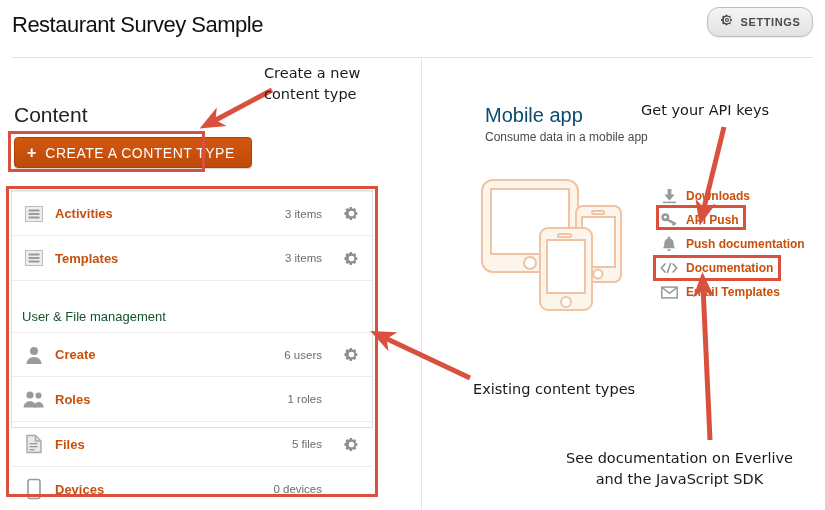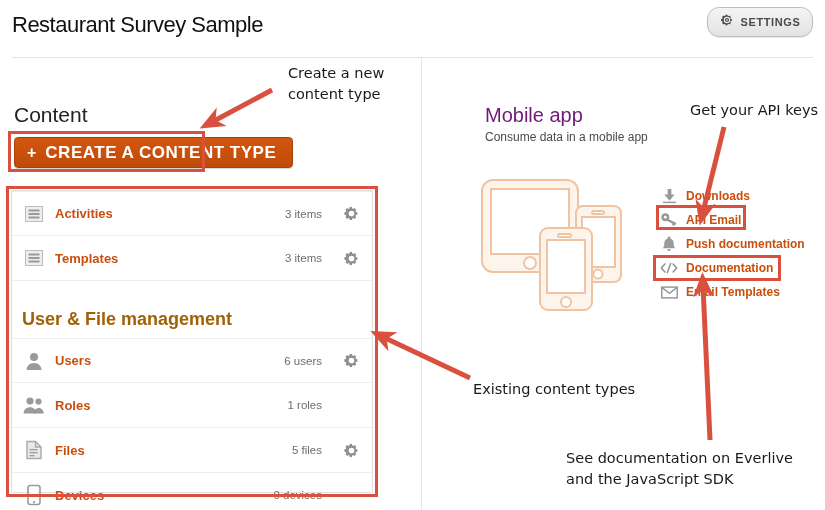--- a/index.html
+++ b/index.html
@@ -92,31 +92,31 @@
     cursor: pointer;
   }
   #create-content-type-button .plus {
     color: #fff;
     font-size: 16px;
     font-weight: bold;
     line-height: 1;
   }
   #create-content-type-button .label {
     color: #fff;
-    font-size: 17px;
-    font-weight: bold;
+    font-size: 14px;
+    font-weight: normal;
     letter-spacing: .5px;
   }
 
   #content-list-panel {
     position: absolute;
     left: 11px;
     top: 190px;
     width: 362px;
-    height: 303px;
+    height: 238px;
     background: #fff;
     border: 1px solid #e0e0e0;
     box-sizing: border-box;
   }
   .list-row {
     position: relative;
     height: 45px;
     display: flex;
     align-items: center;
     padding: 0 12px 0 10px;
@@ -150,32 +150,32 @@
     display: flex;
     align-items: center;
     justify-content: flex-end;
     margin-left: 12px;
   }
   .list-row .row-gear.empty { visibility: hidden; }
 
   .section-gap { height: 28px; }
   .section-title {
     padding: 0 0 8px 10px;
-    font-size: 18px;
-    font-weight: bold;
-    color: #a16207;
+    font-size: 13px;
+    font-weight: normal;
+    color: #14532d;
   }
 
   
   #mobile-app-heading {
     position: absolute;
     left: 485px;
     top: 104px;
     font-size: 20px;
-    color: #701a75;
+    color: #0c4a6e;
   }
   #mobile-app-subtitle {
     position: absolute;
     left: 485px;
     top: 130px;
     font-size: 12px;
     color: #4a4a4a;
     text-align: center;
   }
   #device-illustration {
@@ -298,21 +298,21 @@
   <div class="section-gap"></div>
   <div class="section-title">User &amp; File management</div>
   <div id="management-rows">
       <div class="list-row">
         <span class="row-icon">
           <svg width="20" height="20" viewBox="0 0 20 20" fill="#9a9a9a">
         <circle cx="10" cy="6" r="4"></circle>
         <path d="M2.5 19c0-4.2 3.4-7 7.5-7s7.5 2.8 7.5 7z"></path>
       </svg>
         </span>
-        <span class="row-label">Users</span>
+        <span class="row-label">Create</span>
         <span class="row-count">6 users</span>
         <span class="row-gear">
           <svg width="17" height="17" viewBox="0 0 24 24" fill="#8e8e8e">
         <path d="M20.3 13.6l-.1-1.6.1-1.6-2.1-.5-.6-1.4 1.1-1.8-2.3-2.3-1.8 1.1-1.4-.6-.5-2.1h-3.2l-.5 2.1-1.4.6-1.8-1.1-2.3 2.3 1.1 1.8-.6 1.4-2.1.5.1 1.6-.1 1.6 2.1.5.6 1.4-1.1 1.8 2.3 2.3 1.8-1.1 1.4.6.5 2.1h3.2l.5-2.1 1.4-.6 1.8 1.1 2.3-2.3-1.1-1.8.6-1.4 2.1-.5zM12 16a4 4 0 1 1 0-8 4 4 0 0 1 0 8z"></path>
       </svg>
         </span>
       </div>
       <div class="list-row">
         <span class="row-icon">
           <svg width="22" height="20" viewBox="0 0 22 20" fill="#9a9a9a">
@@ -399,21 +399,21 @@
     </div>
     <div class="mobile-link">
       <span class="ml-icon">
         <svg width="17" height="16" viewBox="0 0 18 16" fill="#9a9a9a">
         <circle cx="4.6" cy="5" r="4.2"></circle>
           <circle cx="4.6" cy="5" r="1.5" fill="#ffffff"></circle>
         <rect x="7" y="6.3" width="10.5" height="2.6" transform="rotate(28 7 6.3)"></rect>
         <rect x="13.2" y="10.2" width="2.4" height="3.4" transform="rotate(28 13.2 10.2)"></rect>
       </svg>
       </span>
-      <span class="ml-label">API Email</span>
+      <span class="ml-label">API Push</span>
     </div>
     <div class="mobile-link">
       <span class="ml-icon">
         <svg width="14" height="16" viewBox="0 0 14 16" fill="#9a9a9a">
         <path d="M7 0.6c.8 0 1.3.6 1.3 1.3v.5c2.2.6 3.4 2.5 3.4 4.8 0 3.4.9 4.4 1.6 5.1H.7c.7-.7 1.6-1.7 1.6-5.1 0-2.3 1.2-4.2 3.4-4.8v-.5C5.7 1.2 6.2.6 7 .6z"></path>
         <path d="M5.2 13.3h3.6c0 1-.8 1.8-1.8 1.8s-1.8-.8-1.8-1.8z"></path>
       </svg>
       </span>
       <span class="ml-label">Push documentation</span>
     </div>
@@ -447,23 +447,23 @@
 
   <line x1="272" y1="90" x2="212" y2="122" stroke="#d9503f" stroke-width="5" marker-end="url(#ah)"></line>
 
   <line x1="724" y1="127" x2="703" y2="212" stroke="#d9503f" stroke-width="5" marker-end="url(#ah)"></line>
 
   <line x1="470" y1="378" x2="383" y2="337" stroke="#d9503f" stroke-width="5" marker-end="url(#ah)"></line>
 
   <line x1="710" y1="440" x2="703" y2="286" stroke="#d9503f" stroke-width="5" marker-end="url(#ah)"></line>
 </svg>
 
-<div class="annot-text" style="left:288px; top:63px;">Create a new
+<div class="annot-text" style="left:264px; top:63px;">Create a new
 content type</div>
-<div class="annot-text" style="left:690px; top:100px;">Get your API keys</div>
+<div class="annot-text" style="left:641px; top:100px;">Get your API keys</div>
 <div class="annot-text" style="left:473px; top:379px;text-align:center;">Existing content types</div>
-<div class="annot-text" style="left:566px; top:448px;">See documentation on Everlive
+<div class="annot-text" style="left:566px; top:448px;text-align:center;">See documentation on Everlive
 and the JavaScript SDK</div>
 
 <div class="annot-box" style="left:8px;  top:131px; width:197px; height:41px;"></div>
 <div class="annot-box" style="left:6px;  top:186px; width:372px; height:311px;"></div>
 <div class="annot-box" style="left:656px; top:205px; width:90px;  height:25px;"></div>
 <div class="annot-box" style="left:653px; top:255px; width:128px; height:26px;"></div>
 
 </body></html>

